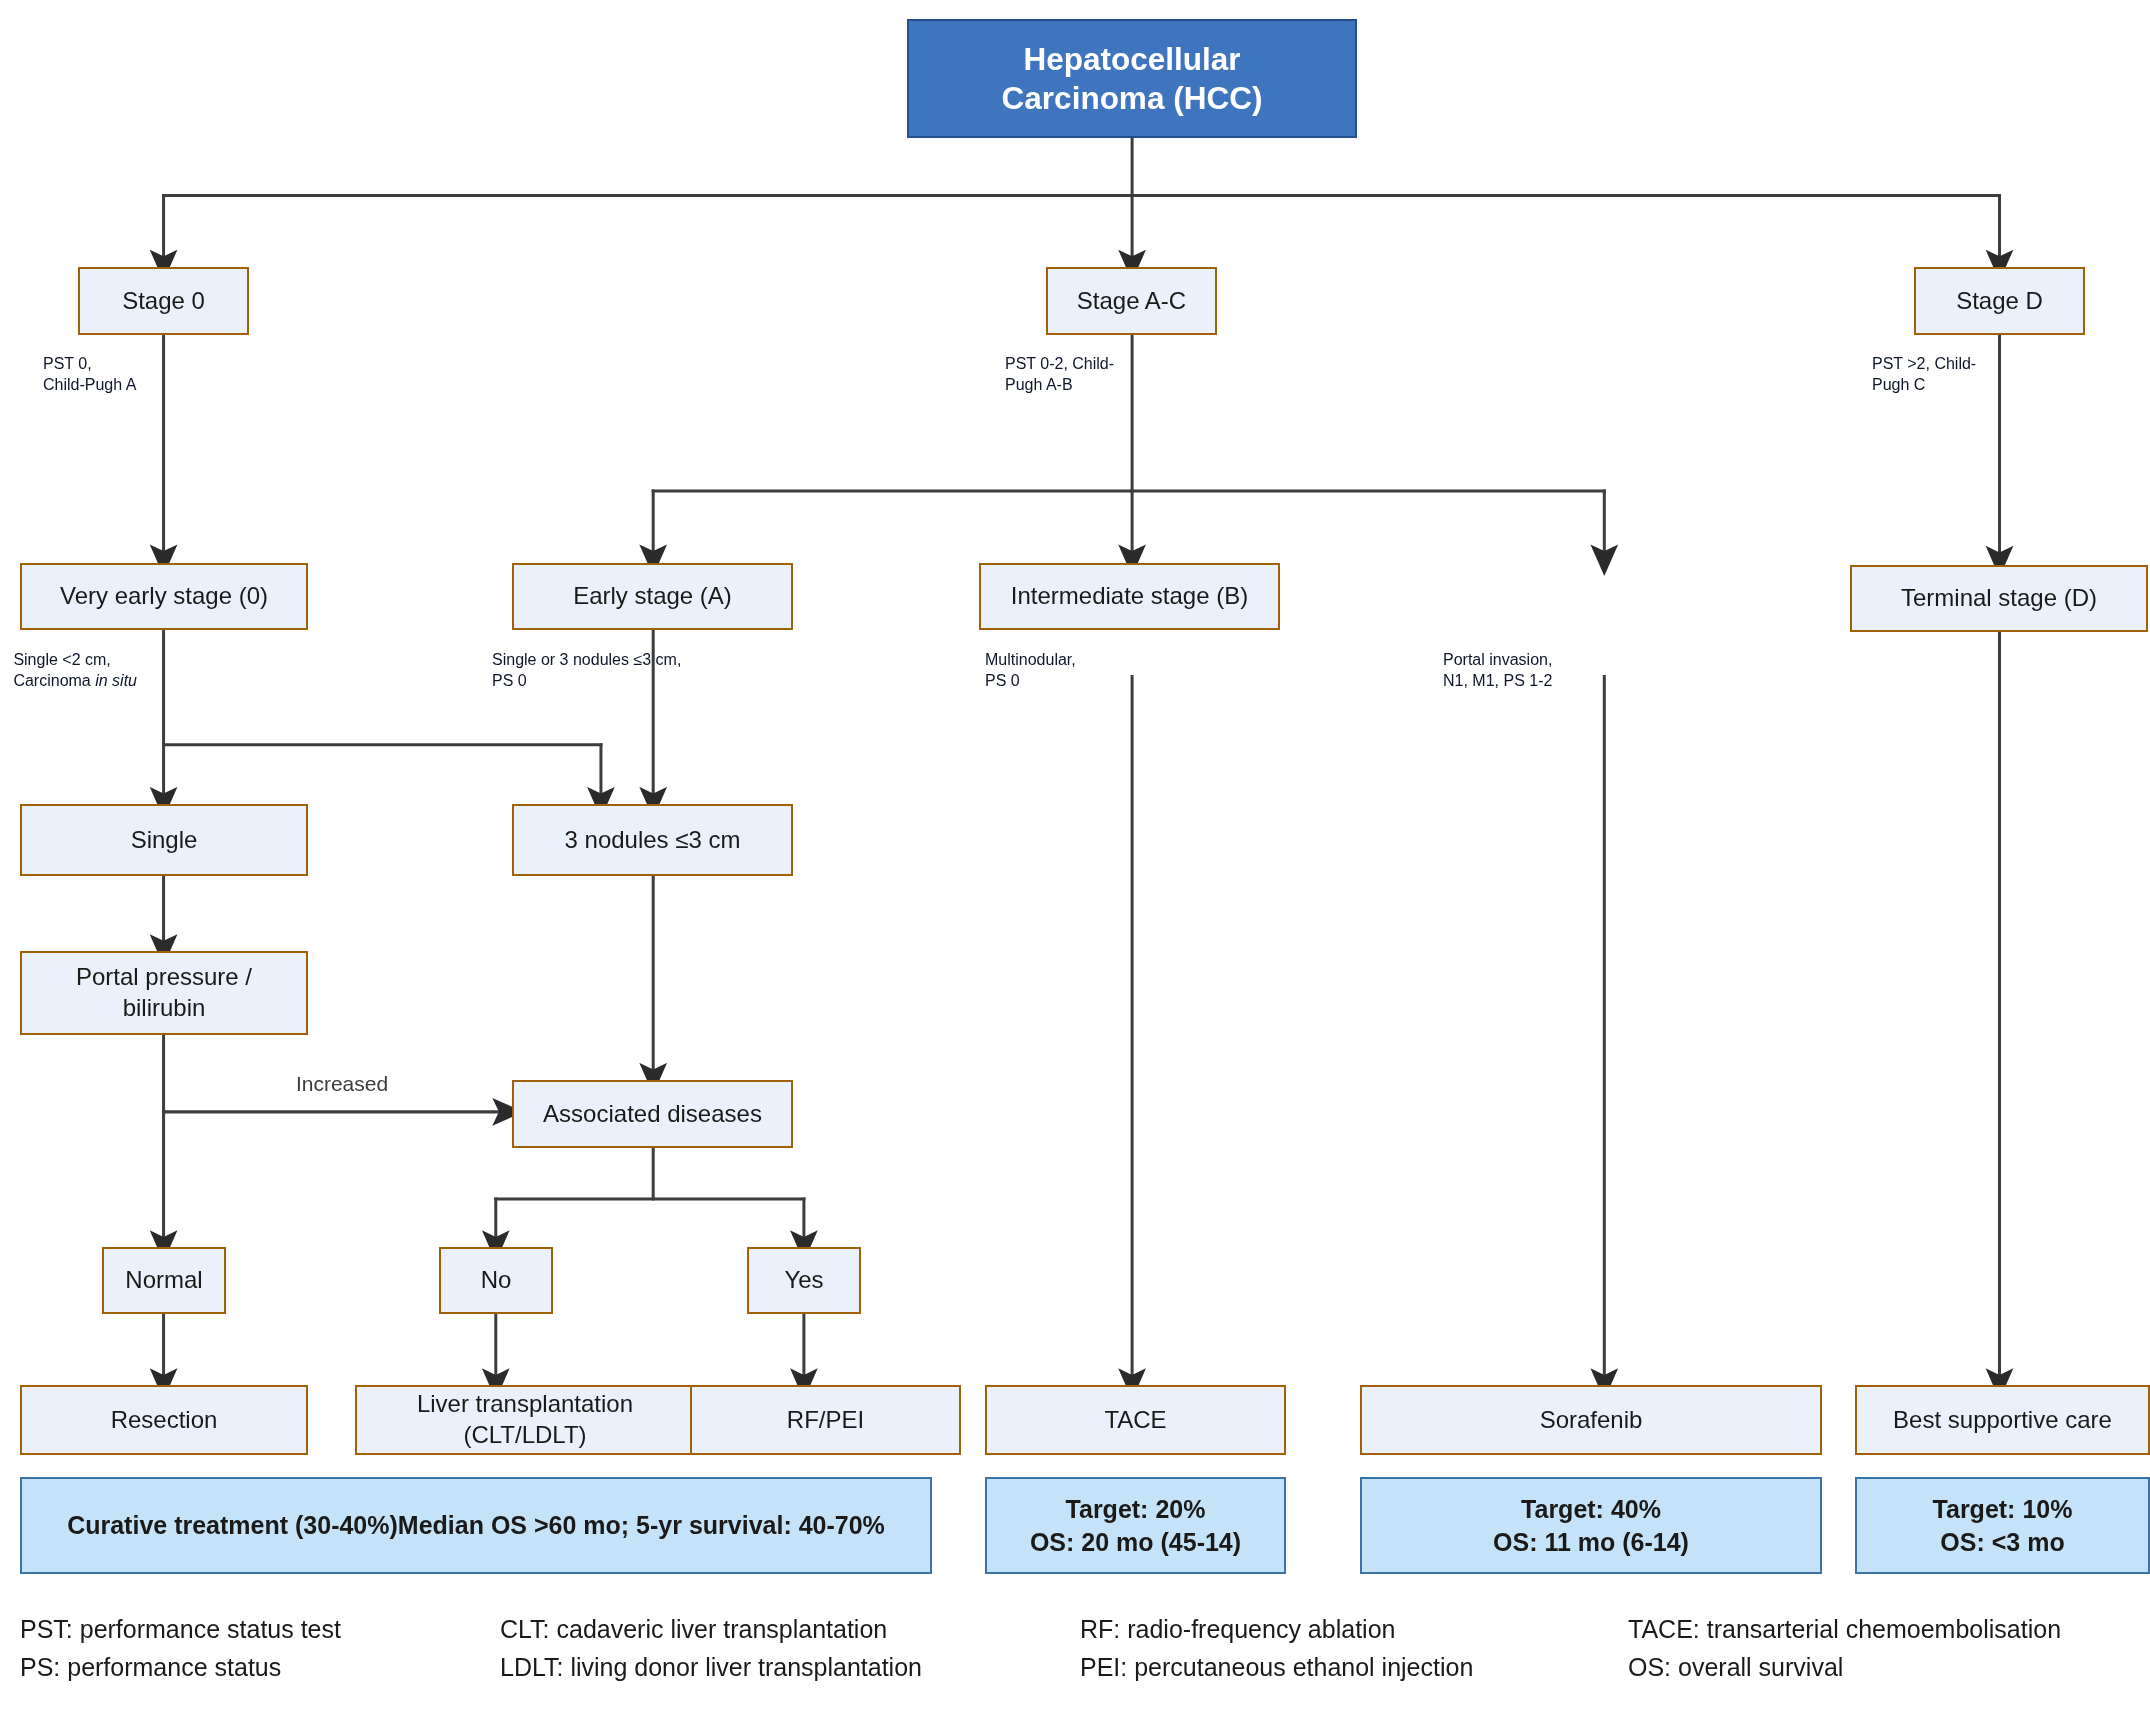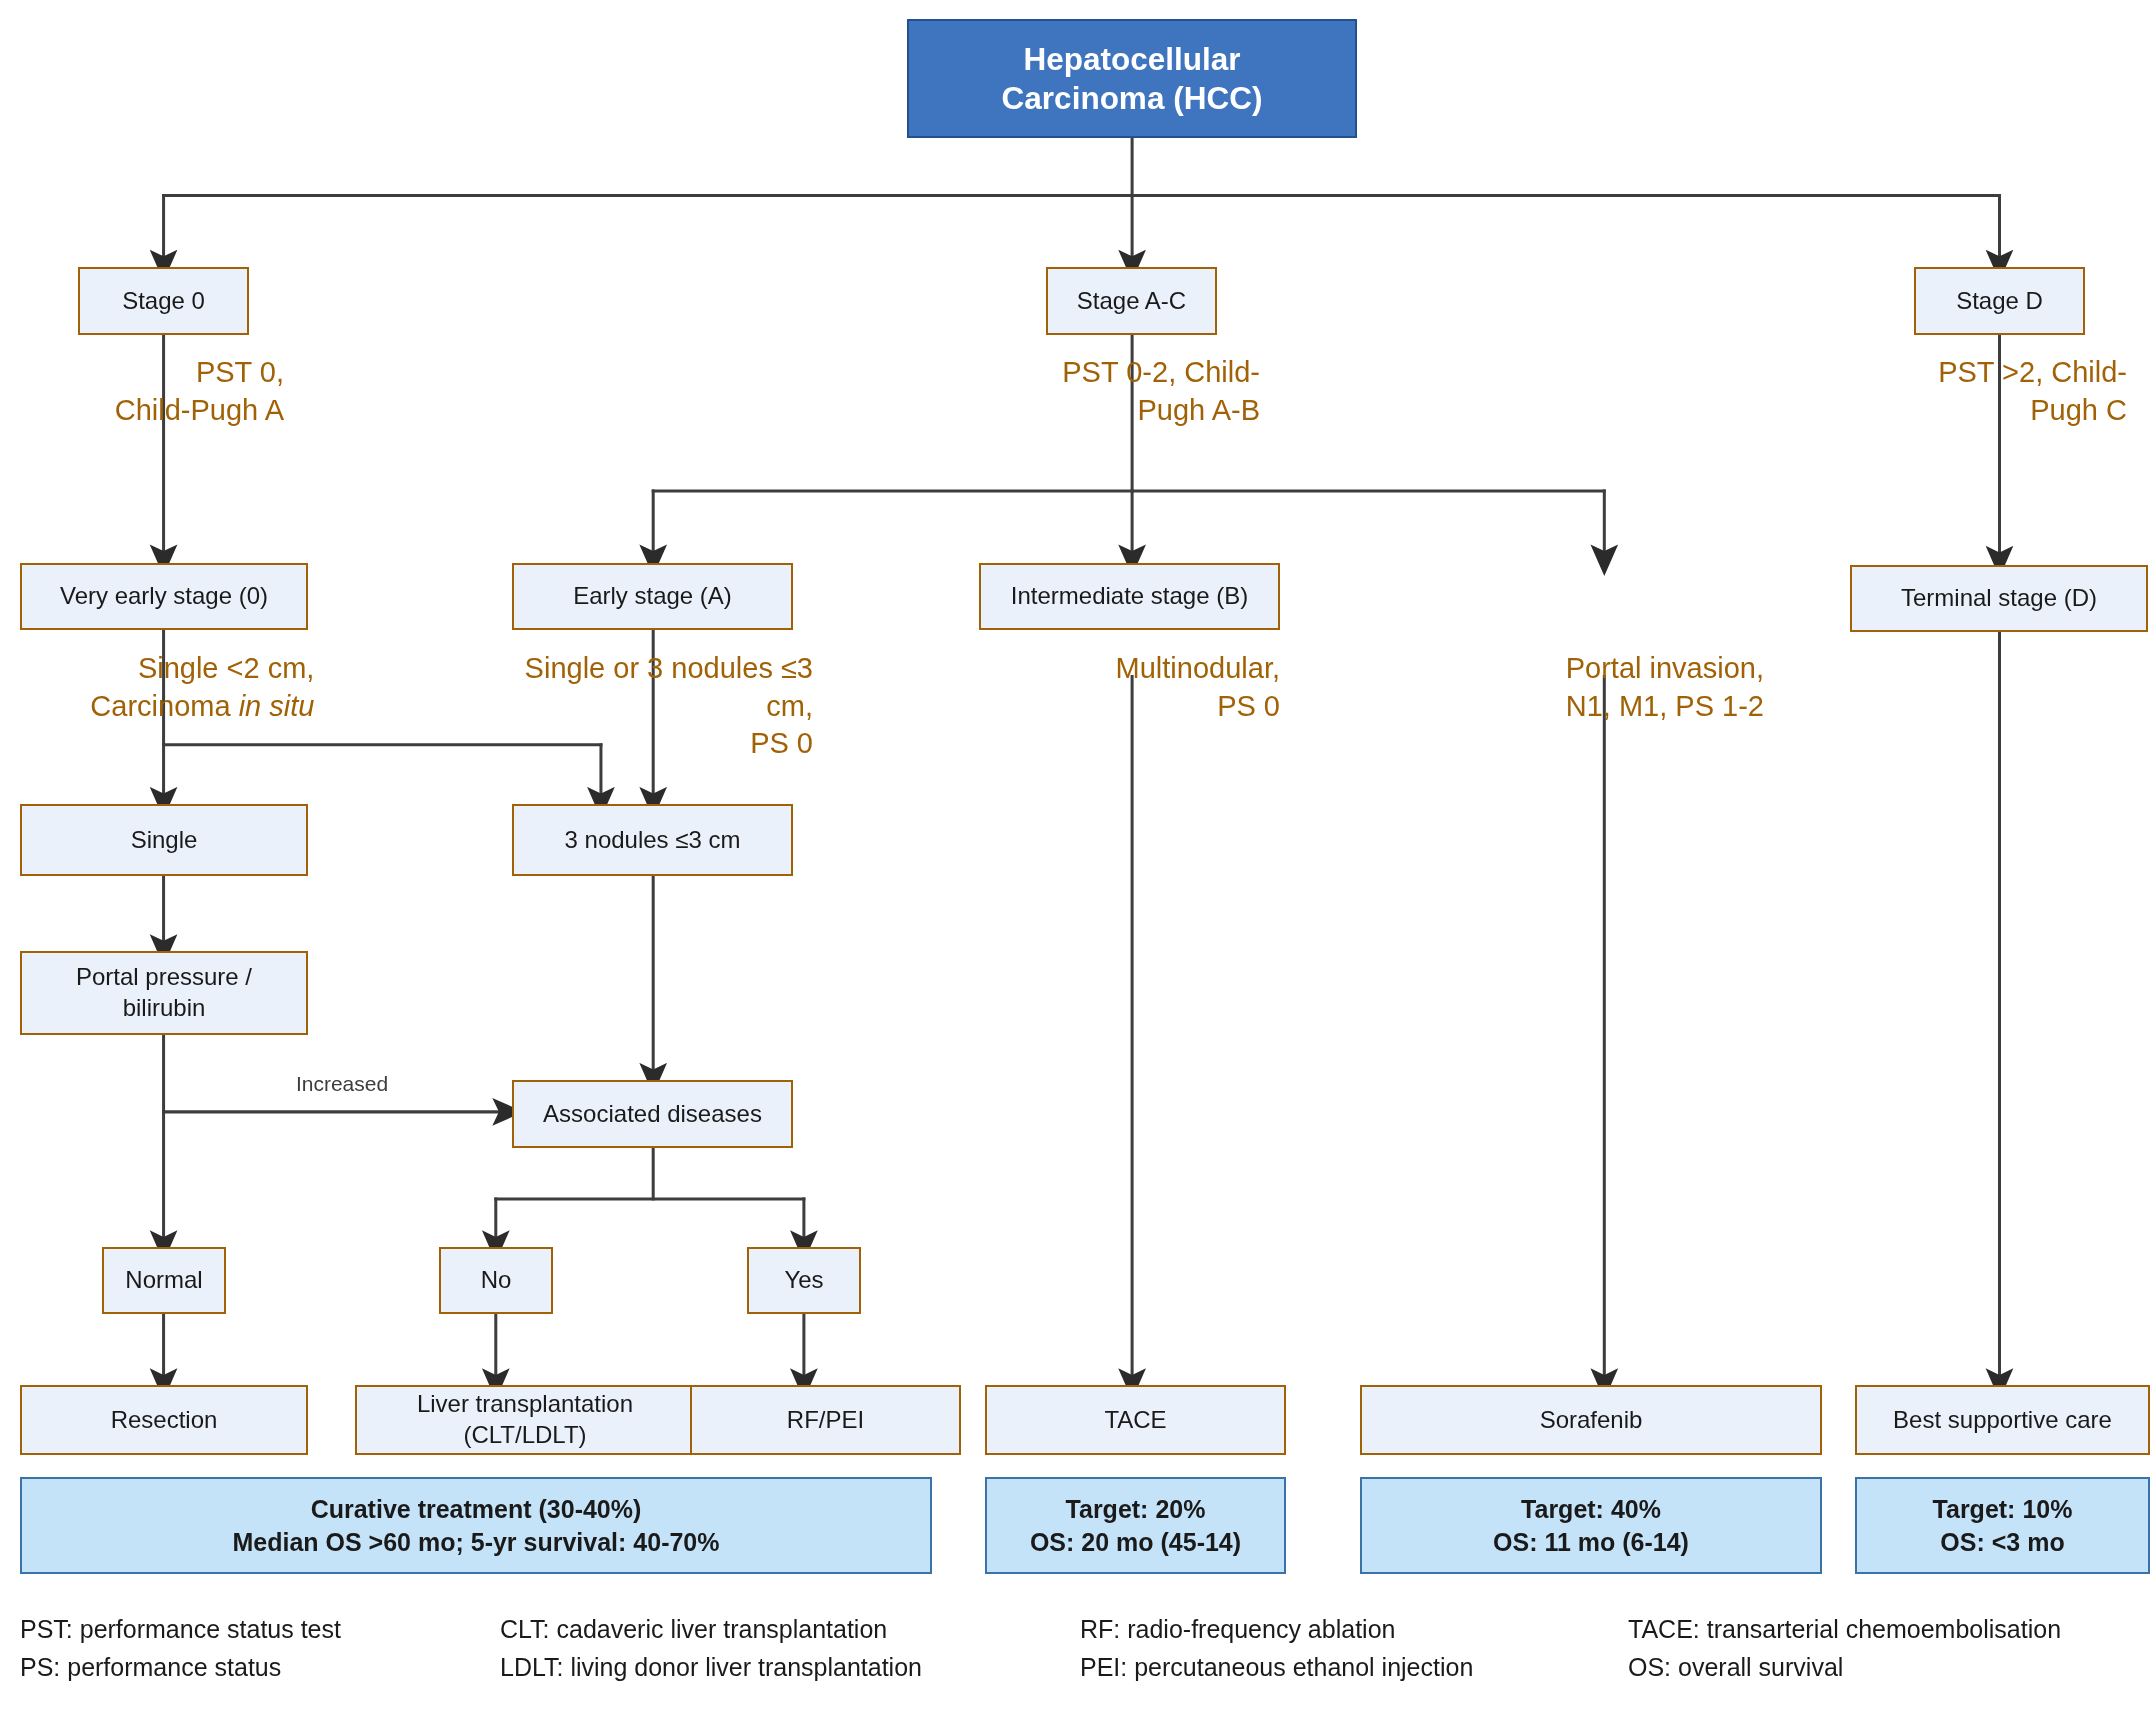--- a/index.html
+++ b/index.html
@@ -55,24 +55,24 @@
   
   .n-outcome {
     background: #c5e3f8;
     border: 2.7px solid #3b72a8;
     font-weight: bold;
     font-size: 25px;
     line-height: 1.3;
   }
   .cap {
     position: absolute;
-    text-align: right;
-    font-size: 29px;
+    text-align: left;
+    font-size: 16px;
     line-height: 1.3;
-    color: #a16207;
+    color: #0f172a;
   }
   .edge-label {
     position: absolute;
     font-size: 21px;
     color: #3d3d3d;
     text-align: center;
   }
   .legend-col {
     position: absolute;
     font-size: 25px;
@@ -247,21 +247,21 @@
   </div>
 
   <div class="node n-pale" style="left:1360px; top:1385px; width:462px; height:70px;">
     <span>Sorafenib</span>
   </div>
 
   <div class="node n-pale" style="left:1855px; top:1385px; width:295px; height:70px;">
     <span>Best supportive care</span>
   </div>
 
-  <div class="node n-outcome" style="left:20px; top:1477px; width:912px; height:97px; flex-direction:column;">
+  <div class="node n-outcome" style="left:20px; top:1477px; width:912px; height:97px; ">
     <span>Curative treatment (30-40%)</span>
     <span>Median OS &gt;60 mo; 5-yr survival: 40-70%</span>
   </div>
 
   <div class="node n-outcome" style="left:985px; top:1477px; width:301px; height:97px; flex-direction:column;">
     <span>Target: 20%</span>
     <span>OS: 20 mo (45-14)</span>
   </div>
 
   <div class="node n-outcome" style="left:1360px; top:1477px; width:462px; height:97px; flex-direction:column;">

